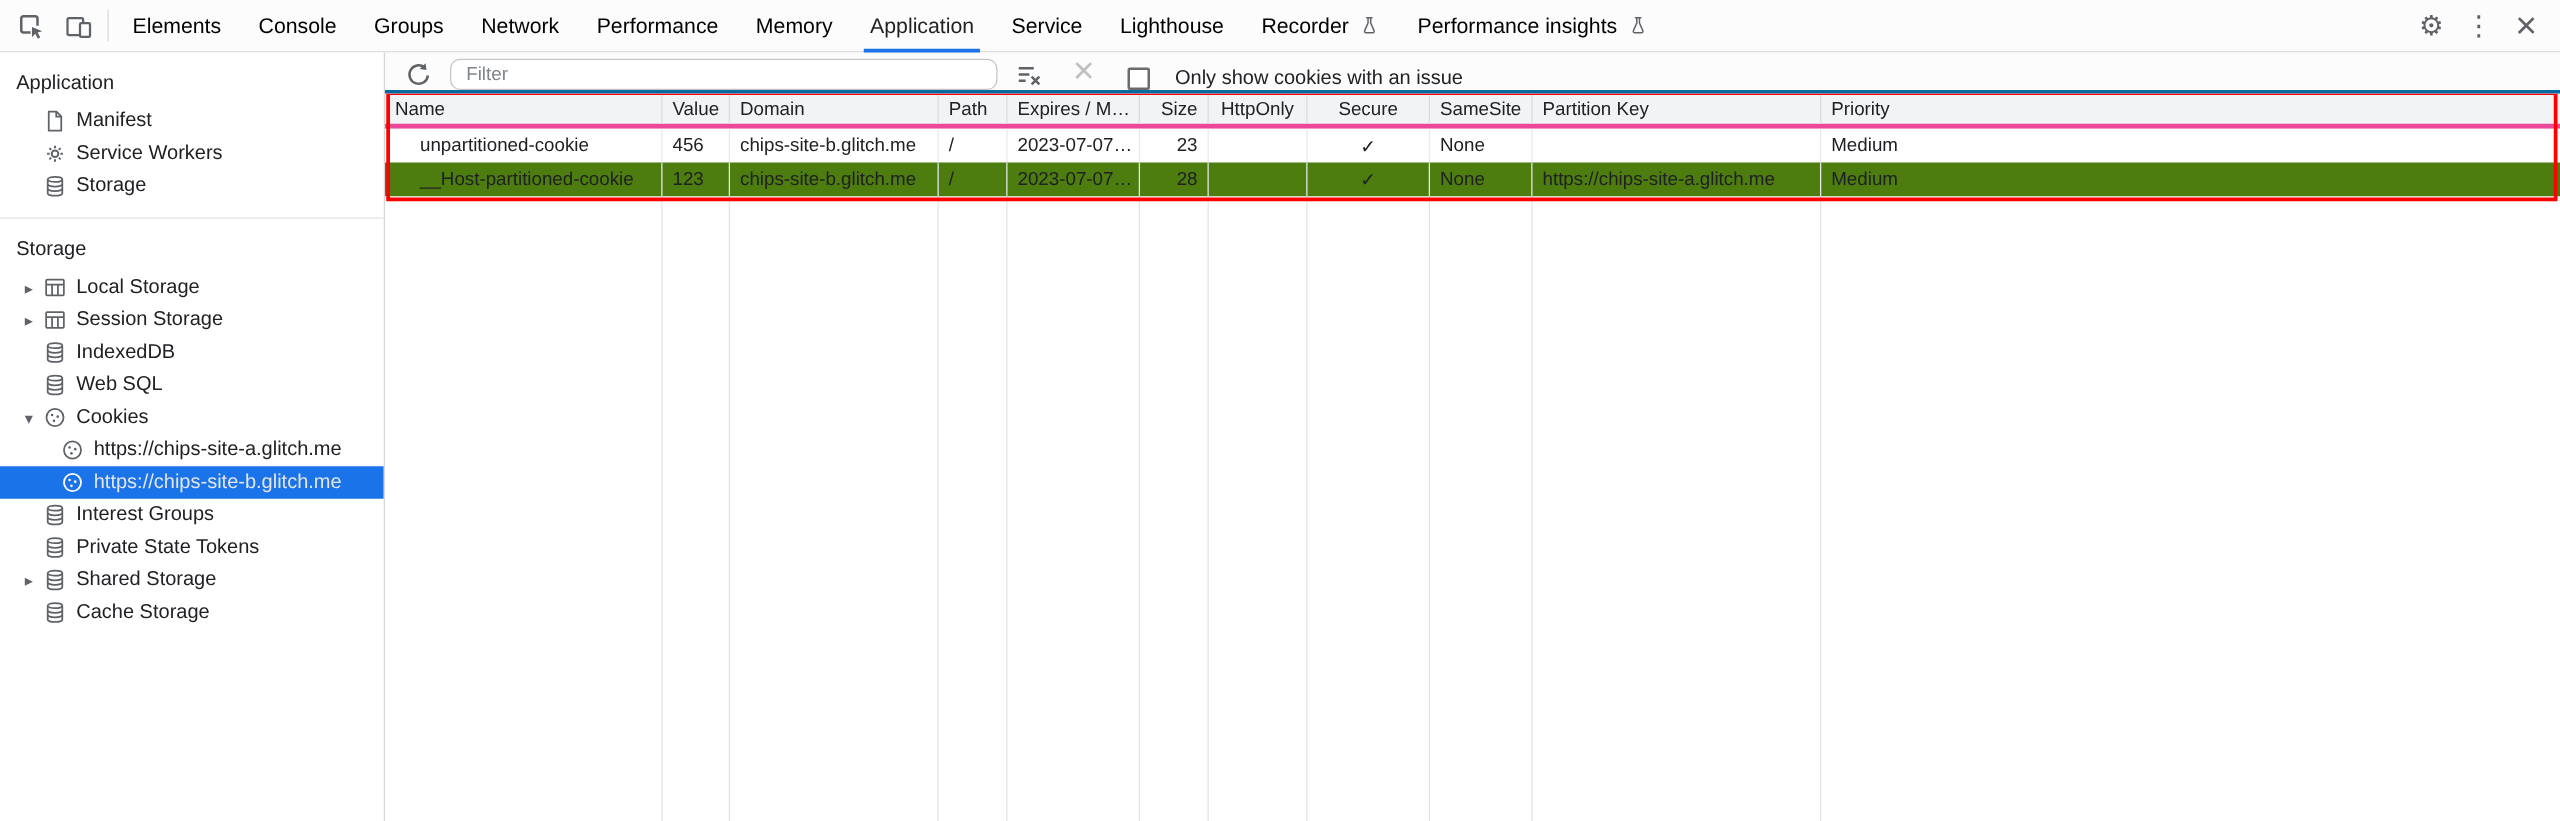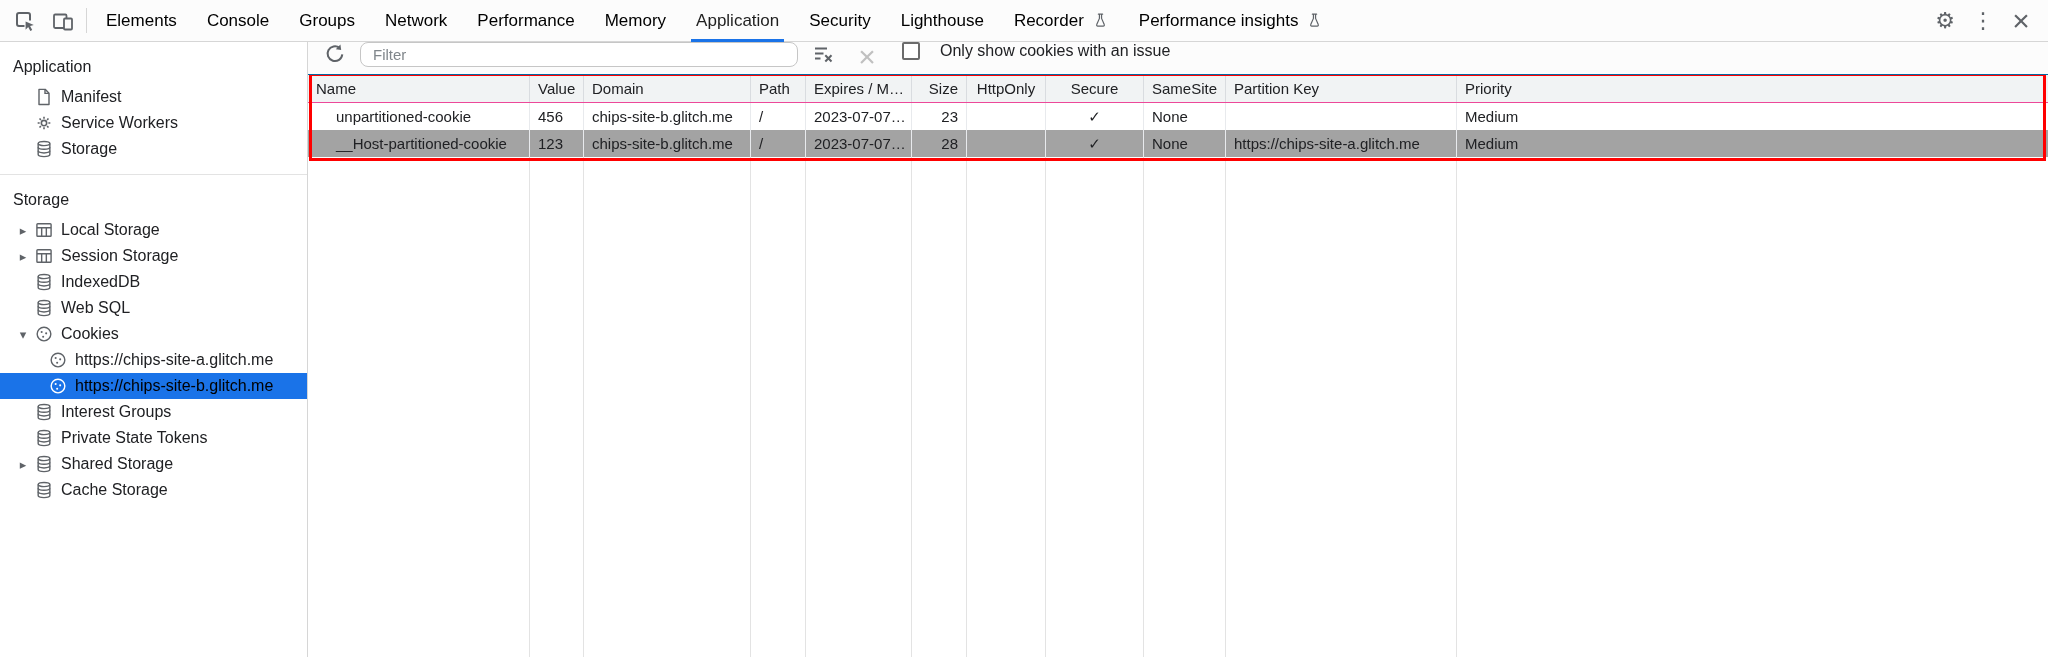--- a/index.html
+++ b/index.html
@@ -27,39 +27,39 @@
   
   .main{flex:1;display:flex;min-height:0}
   .sidebar{flex:0 0 308px;border-right:1px solid #d6d6d6;overflow:hidden;background:#fff}
   .sb-section{padding:8px 0}
   .sb-section.sb-bordered{border-top:1px solid #e3e3e3;margin-top:4px}
   .sb-title{height:34px;display:flex;align-items:center;padding-left:13px;font-size:16px;color:#202124}
   .sb-item{height:26px;display:flex;align-items:center;padding-left:12px;font-size:16px;color:#202124;cursor:pointer;white-space:nowrap}
   .sb-item .sb-arrow{width:22px;flex:0 0 22px;text-align:center;font-size:13px;color:#5f6368}
   .sb-item .svg-icon{margin-right:7px}
   .sb-item.indent{padding-left:26px}
-  .sb-item.selected{background:var(--accent);color:#000000}
+  .sb-item.selected{background:var(--accent);color:#e5e5e5}
   .sb-item.selected .svg-icon,.sb-item.selected .sb-arrow{color:#fff}
 
   
   .content{flex:1;display:flex;flex-direction:column;min-width:0}
-  .cookie-toolbar{flex:0 0 33px;display:flex;align-items:flex-start;gap:6px;padding:0 8px;border-bottom:1px solid #0369a1;background:#fcfcfc}
+  .cookie-toolbar{flex:0 0 33px;display:flex;align-items:flex-end;gap:6px;padding:0 8px;border-bottom:3px solid #0369a1;background:#fcfcfc}
   .filter-input{width:438px;height:25px;border:1px solid #c6c6c6;border-radius:8px;padding:0 12px;font-size:15px;font-family:inherit;color:#202124;background:#fff;outline:none}
   .filter-input::placeholder{color:#80868b}
   .icon-btn.disabled,.closex.dim{color:#c0c0c0}
   .checkbox{width:18px;height:18px;border:2px solid #6b6b6b;border-radius:2px;background:#fff;margin-left:10px;flex:0 0 auto;cursor:pointer}
   .cb-label{font-size:16px;margin-left:14px;color:#202124;cursor:pointer}
 
   .table-area{flex:1;position:relative;background:#fff;overflow:hidden}
   .gridline{position:absolute;top:0;bottom:0;width:1px;background:#e3e3e3;z-index:0}
-  .thead{position:relative;z-index:1;display:flex;height:28px;background:var(--header-bg);border-bottom:1px solid #ec4899}
+  .thead{position:relative;z-index:1;display:flex;height:28px;background:var(--header-bg);border-bottom:4px solid #ec4899}
   .hcell{display:flex;align-items:center;padding:0 8px;font-size:15px;color:#202124;border-right:1px solid #d9dce0;white-space:nowrap;overflow:hidden;flex:0 0 auto;cursor:pointer}
   .hcell:last-child{border-right:none}
   .drow{position:relative;z-index:1;display:flex;height:27px;background:#fff;cursor:pointer}
-  .drow.even{background:#a3a3a3}
+  .drow.even{background:#4d7c0f}
   .dcell{display:flex;align-items:center;padding:0 8px;font-size:15px;border-right:1px solid #e8eaed;white-space:nowrap;overflow:hidden;flex:0 0 auto}
   .dcell:last-child{border-right:none}
   .dcell.name{padding-left:28px}
   .a-right{justify-content:flex-end}
   .a-center{justify-content:center}
   .red-box{position:absolute;z-index:3;left:1px;right:2px;top:-2px;height:88px;border:3px solid var(--highlight);pointer-events:none}
 </style>
 </head>
 <body>
 
@@ -98,21 +98,21 @@
         <div class="tab">
           <span>Performance</span>
         </div>
         <div class="tab">
           <span>Memory</span>
         </div>
         <div class="tab active">
           <span>Application</span>
         </div>
         <div class="tab">
-          <span>Security</span>
+          <span>Service</span>
         </div>
         <div class="tab">
           <span>Lighthouse</span>
         </div>
         <div class="tab">
           <span>Recorder</span>
           <span class="svg-icon flask">
             <svg viewBox="0 0 24 24">
               <path d="M9 3h6M10.5 3v6L6.7 17.7A1.6 1.6 0 0 0 8.2 20h7.6a1.6 1.6 0 0 0 1.5-2.3L13.5 9V3" fill="none" stroke="currentColor" stroke-width="1.7" stroke-linecap="round" stroke-linejoin="round"></path>
             </svg>

